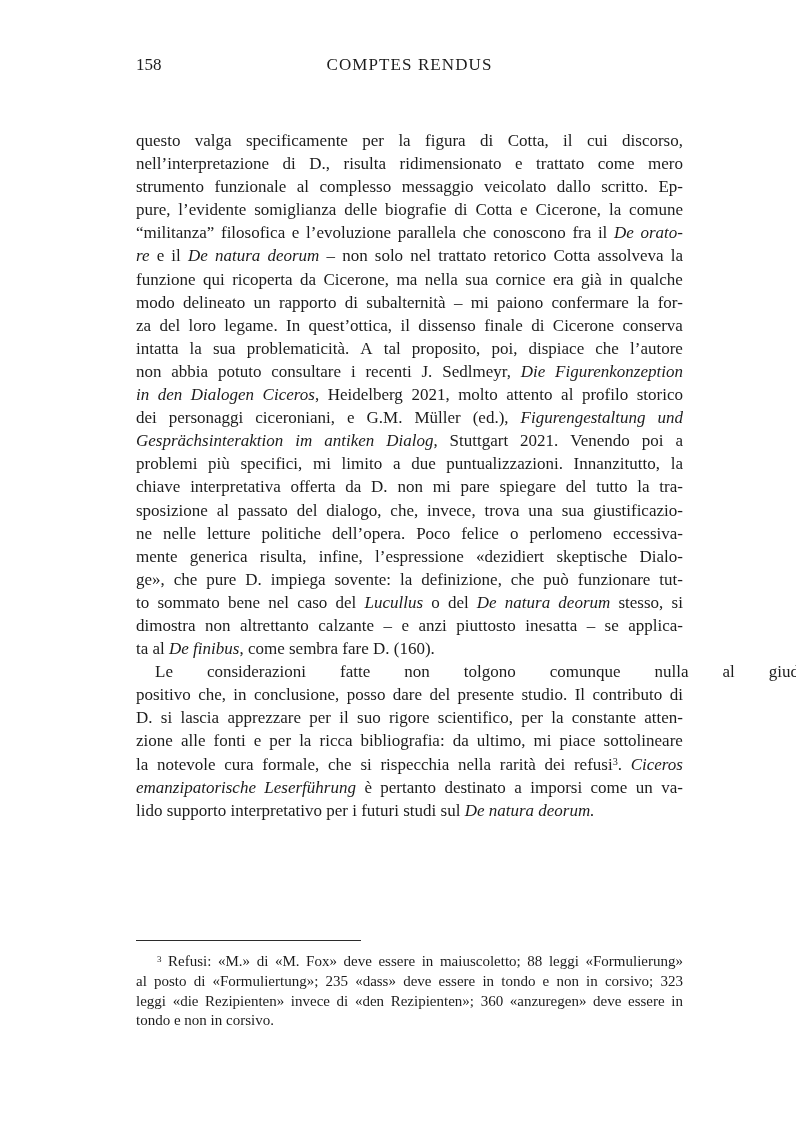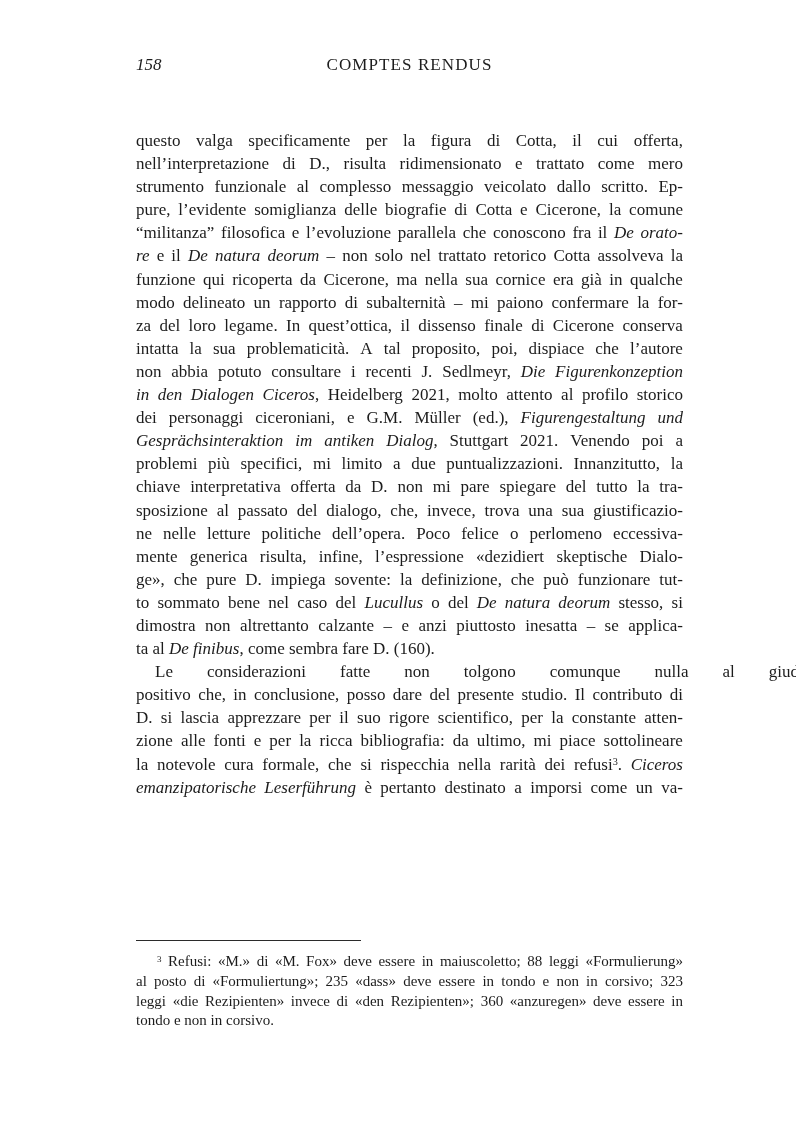--- a/index.html
+++ b/index.html
@@ -3,21 +3,21 @@
 <meta charset="utf-8">
 <style>
   html,body{margin:0;padding:0;}
   body{background:#ffffff;}
   .page{
     position:relative;width:796px;height:1131px;background:#ffffff;
     color:#1c1c1c;font-family:"Liberation Serif","DejaVu Serif",serif;
     overflow:hidden;
   }
   header{position:absolute;top:55px;left:136px;width:547px;height:22px;font-size:17px;}
-  .pagenum{position:absolute;left:0;top:0;font-style:italic;}
+  .pagenum{position:absolute;left:0;top:0;}
   .runtitle{position:absolute;left:0;right:0;top:0;text-align:center;letter-spacing:1.1px;}
   .bodytext{position:absolute;top:129px;left:136px;width:547px;font-size:17px;}
   .line{height:23.1px;line-height:23.1px;box-sizing:border-box;white-space:nowrap;}
   .line.flex{display:flex;justify-content:space-between;white-space:normal;}
   .it{font-style:italic;}
   .sc{font-variant:small-caps;letter-spacing:0.3px;}
   .sup{font-size:0.6em;vertical-align:0.5em;line-height:0;}
   .signature{position:absolute;top:850px;left:136px;width:547px;text-align:right;font-size:17px;}
   .signature .line{height:23.1px;line-height:23.1px;}
   .footnote{position:absolute;top:940px;left:136px;width:547px;}
@@ -39,21 +39,21 @@
         <span class="w"><span>questo</span></span>
         <span class="w"><span>valga</span></span>
         <span class="w"><span>specificamente</span></span>
         <span class="w"><span>per</span></span>
         <span class="w"><span>la</span></span>
         <span class="w"><span>figura</span></span>
         <span class="w"><span>di</span></span>
         <span class="w"><span>Cotta,</span></span>
         <span class="w"><span>il</span></span>
         <span class="w"><span>cui</span></span>
-        <span class="w"><span>offerta,</span></span>
+        <span class="w"><span>discorso,</span></span>
       </div>
       <div class="line flex">
         <span class="w"><span>nell’interpretazione</span></span>
         <span class="w"><span>di</span></span>
         <span class="w"><span>D.,</span></span>
         <span class="w"><span>risulta</span></span>
         <span class="w"><span>ridimensionato</span></span>
         <span class="w"><span>e</span></span>
         <span class="w"><span>trattato</span></span>
         <span class="w"><span>come</span></span>
@@ -398,20 +398,21 @@
         <span class="w"><span class="it">Leserführung</span></span>
         <span class="w"><span>è</span></span>
         <span class="w"><span>pertanto</span></span>
         <span class="w"><span>destinato</span></span>
         <span class="w"><span>a</span></span>
         <span class="w"><span>imporsi</span></span>
         <span class="w"><span>come</span></span>
         <span class="w"><span>un</span></span>
         <span class="w"><span>va-</span></span>
       </div>
+      <div class="line"><span>lido supporto interpretativo per i futuri studi sul </span><span class="it">De natura deorum.</span></div>
     </main>
 
 
   <footer class="footnote">
     <div class="fnrule" style="background: rgb(43, 43, 43);"></div>
     <div class="fntext">
         <div class="line flex" style="padding-left: 21px;">
           <span class="w"><span class="sup">3</span></span>
           <span class="w"><span>Refusi:</span></span>
           <span class="w"><span>«M.»</span></span>

